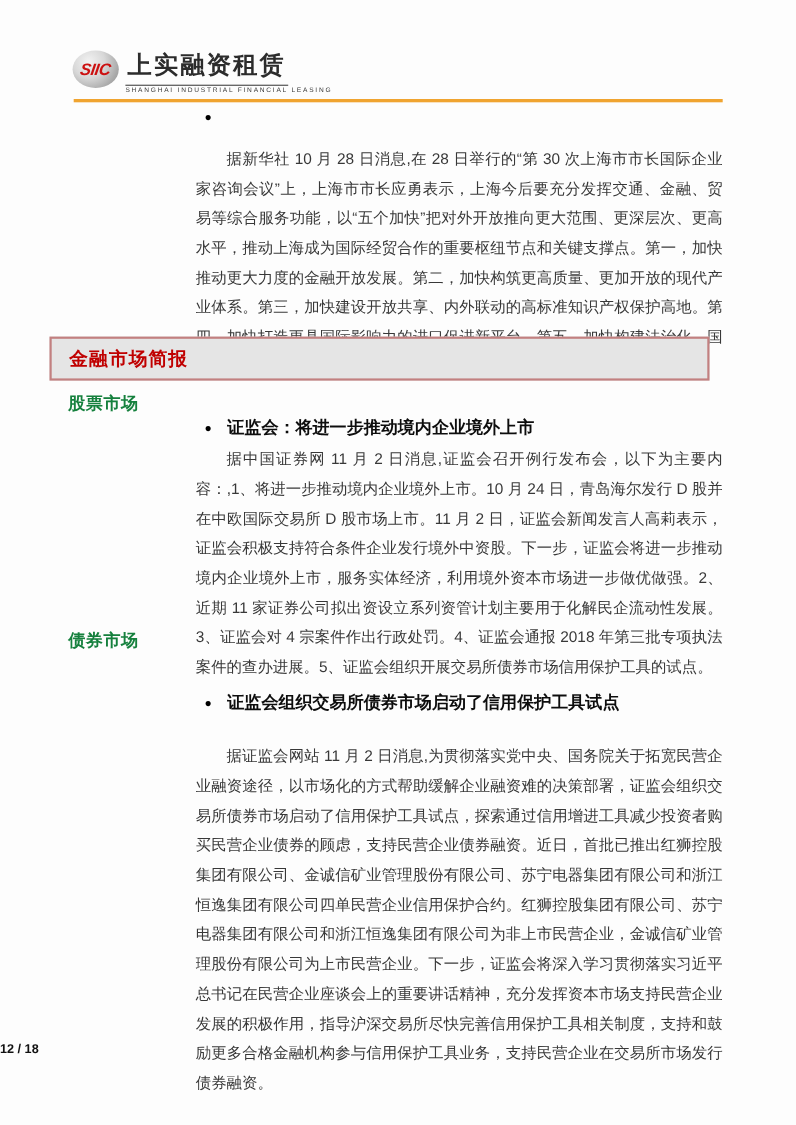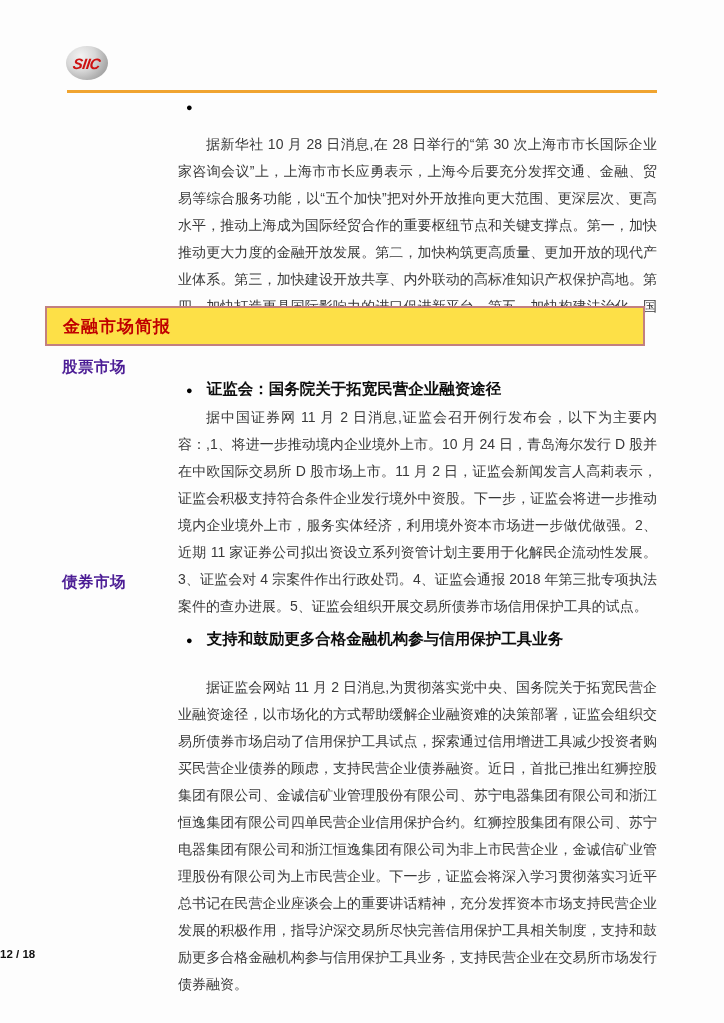--- a/index.html
+++ b/index.html
@@ -53,70 +53,74 @@
     font-size:14px; line-height:27px; text-align:justify;
     text-indent:2em; color:#383838; word-break:break-all;
   }
   .p-news  { top:131px; }
   .p-stock { top:404px; }
   .p-bond  { top:659px;margin-top:15px; }
 
   
   .banner {
     position:absolute; top:306px; left:45px; width:600px; height:40px;
-    background:#fde047; border:2px solid #C28080;
+    background:#e5e5e5; border:2px solid #C28080;
     display:flex; align-items:center; padding-left:16px;
   }
   .banner-title { color:#C00000; font-weight:bold; font-size:17px; letter-spacing:1px; }
 
   
   .market-label {
     position:absolute; left:62px;
-    font-size:15.5px; font-weight:bold; color:#4c1d95; letter-spacing:0.5px;
+    font-size:15.5px; font-weight:bold; color:#15803d; letter-spacing:0.5px;
   }
   .l-stock { top:357px; }
   .l-bond  { top:572px; }
 
   
   .footer {
     position:absolute; top:948px; left:0; width:100%;
     text-align:left; font-size:11.5px; font-weight:bold; color:#111;
   }
 </style>
 </head>
 <body>
 
 <div class="page">
 
   <div class="header">
     <span class="logo-globe">
       <i>SIIC</i>
     </span>
+    <span class="logo-textwrap">
+      <span class="logo-cn">上实融资租赁</span>
+      <div class="logo-en">SHANGHAI INDUSTRIAL FINANCIAL LEASING</div>
+    </span>
   </div>
 
   <div class="gold-rule"></div>
 
   <div class="bullet-heading h-news">
     <span class="bullet">●</span>
   </div>
   <div class="para p-news">据新华社 10 月 28 日消息,在 28 日举行的“第 30 次上海市市长国际企业家咨询会议”上，上海市市长应勇表示，上海今后要充分发挥交通、金融、贸易等综合服务功能，以“五个加快”把对外开放推向更大范围、更深层次、更高水平，推动上海成为国际经贸合作的重要枢纽节点和关键支撑点。第一，加快推动更大力度的金融开放发展。第二，加快构筑更高质量、更加开放的现代产业体系。第三，加快建设开放共享、内外联动的高标准知识产权保护高地。第四，加快打造更具国际影响力的进口促进新平台。第五，加快构建法治化、国际化、便利化的一流营商环境。</div>
 
   <div class="banner">
     <span class="banner-title">金融市场简报</span>
   </div>
 
   <div class="market-label l-stock">股票市场</div>
   <div class="bullet-heading h-stock">
     <span class="bullet">●</span>
-    <span>证监会：国务院关于拓宽民营企业融资途径</span>
+    <span>证监会：将进一步推动境内企业境外上市</span>
   </div>
   <div class="para p-stock">据中国证券网 11 月 2 日消息,证监会召开例行发布会，以下为主要内容：,1、将进一步推动境内企业境外上市。10 月 24 日，青岛海尔发行 D 股并在中欧国际交易所 D 股市场上市。11 月 2 日，证监会新闻发言人高莉表示，证监会积极支持符合条件企业发行境外中资股。下一步，证监会将进一步推动境内企业境外上市，服务实体经济，利用境外资本市场进一步做优做强。2、近期 11 家证券公司拟出资设立系列资管计划主要用于化解民企流动性发展。3、证监会对 4 宗案件作出行政处罚。4、证监会通报 2018 年第三批专项执法案件的查办进展。5、证监会组织开展交易所债券市场信用保护工具的试点。</div>
 
   <div class="market-label l-bond">债券市场</div>
   <div class="bullet-heading h-bond">
     <span class="bullet">●</span>
-    <span>支持和鼓励更多合格金融机构参与信用保护工具业务</span>
+    <span>证监会组织交易所债券市场启动了信用保护工具试点</span>
   </div>
   <div class="para p-bond">据证监会网站 11 月 2 日消息,为贯彻落实党中央、国务院关于拓宽民营企业融资途径，以市场化的方式帮助缓解企业融资难的决策部署，证监会组织交易所债券市场启动了信用保护工具试点，探索通过信用增进工具减少投资者购买民营企业债券的顾虑，支持民营企业债券融资。近日，首批已推出红狮控股集团有限公司、金诚信矿业管理股份有限公司、苏宁电器集团有限公司和浙江恒逸集团有限公司四单民营企业信用保护合约。红狮控股集团有限公司、苏宁电器集团有限公司和浙江恒逸集团有限公司为非上市民营企业，金诚信矿业管理股份有限公司为上市民营企业。下一步，证监会将深入学习贯彻落实习近平总书记在民营企业座谈会上的重要讲话精神，充分发挥资本市场支持民营企业发展的积极作用，指导沪深交易所尽快完善信用保护工具相关制度，支持和鼓励更多合格金融机构参与信用保护工具业务，支持民营企业在交易所市场发行债券融资。</div>
 
   <div class="footer">12 / 18</div>
 
 </div>
 
 </body></html>

